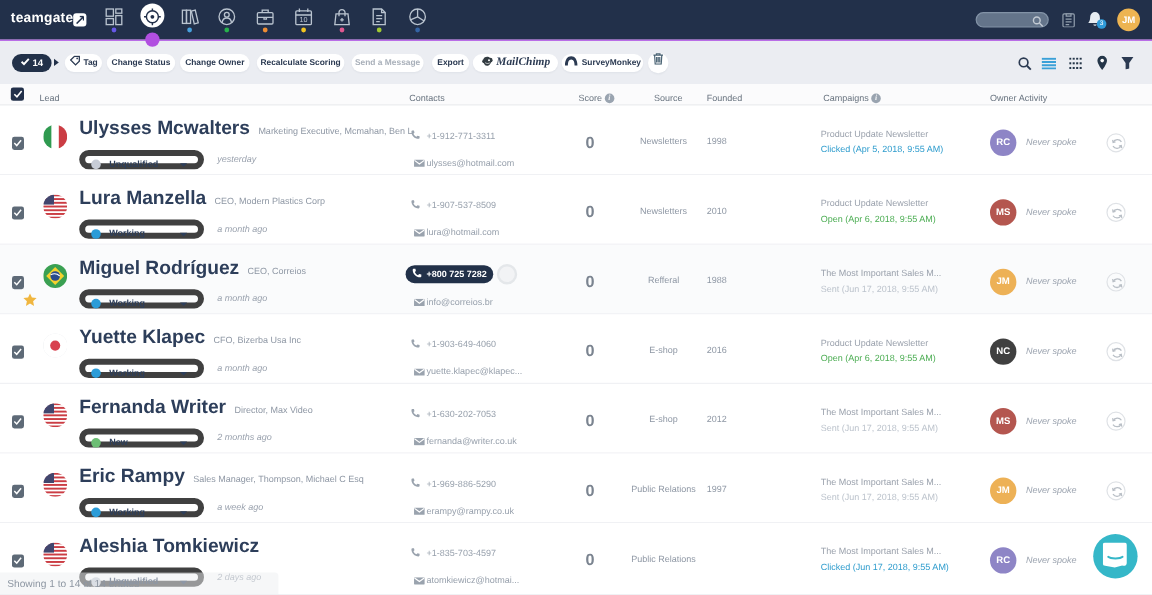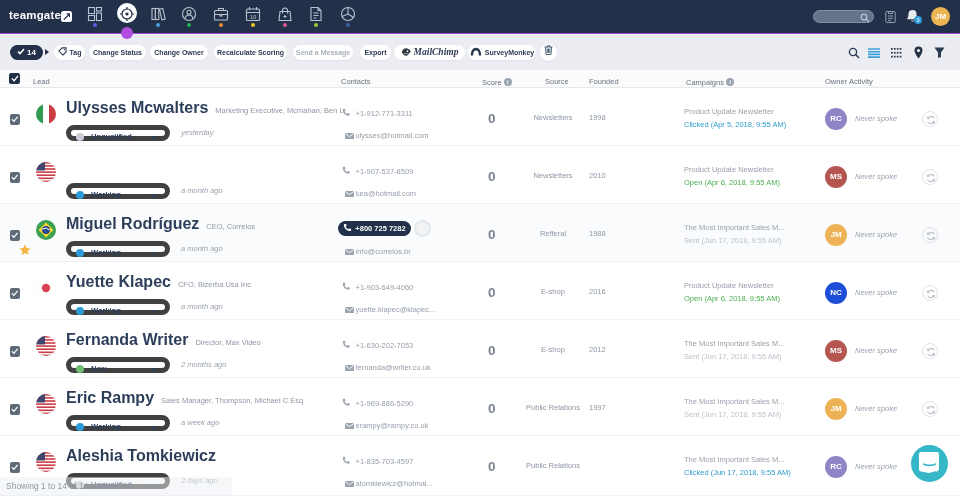--- a/index.html
+++ b/index.html
@@ -300,20 +300,21 @@
               <rect y="0" width="20" height="1.6"></rect>
               <rect y="3.1" width="20" height="1.6"></rect>
               <rect y="6.2" width="20" height="1.6"></rect>
               <rect y="9.3" width="20" height="1.6"></rect>
               <rect y="12.4" width="20" height="1.6"></rect>
               <rect y="15.5" width="20" height="1.6"></rect>
               <rect y="18.6" width="20" height="1.6"></rect>
             </g>
             <rect width="9" height="8.5" fill="#41466e"></rect>
           </svg></div>
+  <div class="nameline"><span class="name">Lura Manzella</span><span class="sub">CEO, Modern Plastics Corp</span></div>
   <div class="pill">
           <div class="pdot" style="background:#2b9cd8"></div>
           <div class="plabel">Working</div>
           <div class="pcaret"></div>
         </div>
   <div class="ago">a month ago</div>
   <div class="phline"><svg class="cic" width="8.5" height="8.5" viewBox="0 0 10 10">
             <path d="M2 1 C1.5 1 1 1.5 1 2 c0 3.9 3.1 7 7 7 0.5 0 1-0.5 1-1 L9 6.5 6.9 6 6 7 C4.5 6.4 3.6 5.5 3 4 L4 3.1 3.5 1 z" fill="#9aa3ae"></path>
           </svg>+1-907-537-8509</div>
   <div class="mlline"><svg class="cic" style="margin-right:2px" width="9" height="6.5" viewBox="0 0 11 8">
@@ -410,21 +411,21 @@
           </svg>+1-903-649-4060</div>
   <div class="mlline"><svg class="cic" style="margin-right:2px" width="9" height="6.5" viewBox="0 0 11 8">
             <rect width="11" height="8" rx="1" fill="#9aa3ae"></rect>
             <path d="M0.5 0.8 L5.5 4.5 L10.5 0.8" stroke="#fff" stroke-width="1.2" fill="none"></path>
           </svg>yuette.klapec@klapec...</div>
   <div class="score">0</div>
   <div class="source">E-shop</div>
   <div class="founded">2016</div>
   <div class="camp1">Product Update Newsletter</div>
   <div class="camp2 green">Open (Apr 6, 2018, 9:55 AM)</div>
-  <div class="avatar" style="background:#1d4ed8">NC</div>
+  <div class="avatar" style="background:#404040">NC</div>
   <div class="never">Never spoke</div>
   <div class="refresh">
           <svg style="position:absolute;left:3px;top:3px" width="10" height="10" viewBox="0 0 10 10">
             <g stroke="#b9bfc6" stroke-width="1.1" fill="none">
               <path d="M8.5 3.2 A4 4 0 0 0 1.6 3.6"></path>
               <path d="M1.5 6.8 A4 4 0 0 0 8.4 6.4"></path>
               <path d="M1.2 1.5 L1.6 3.7 3.6 3.2" stroke-width="1"></path>
               <path d="M8.8 8.5 L8.4 6.3 6.4 6.8" stroke-width="1"></path>
             </g>
           </svg>

